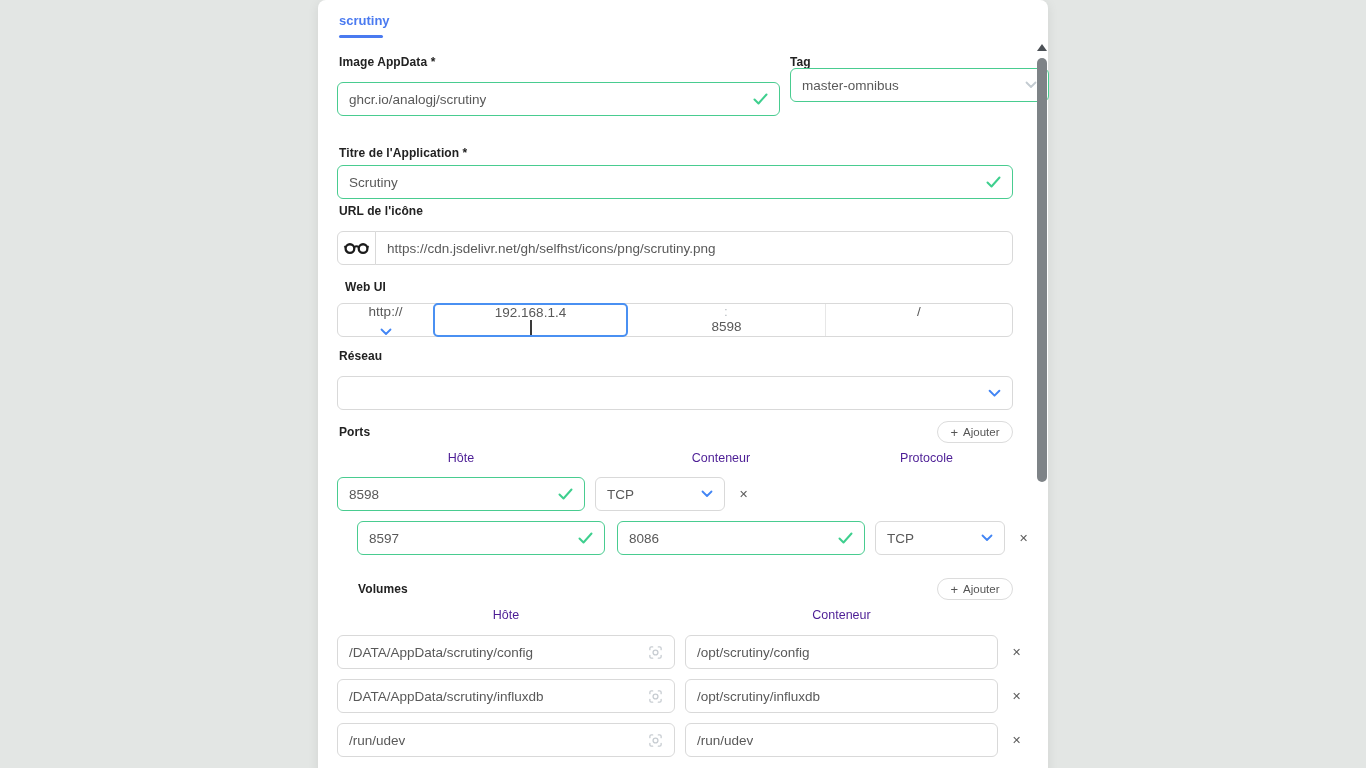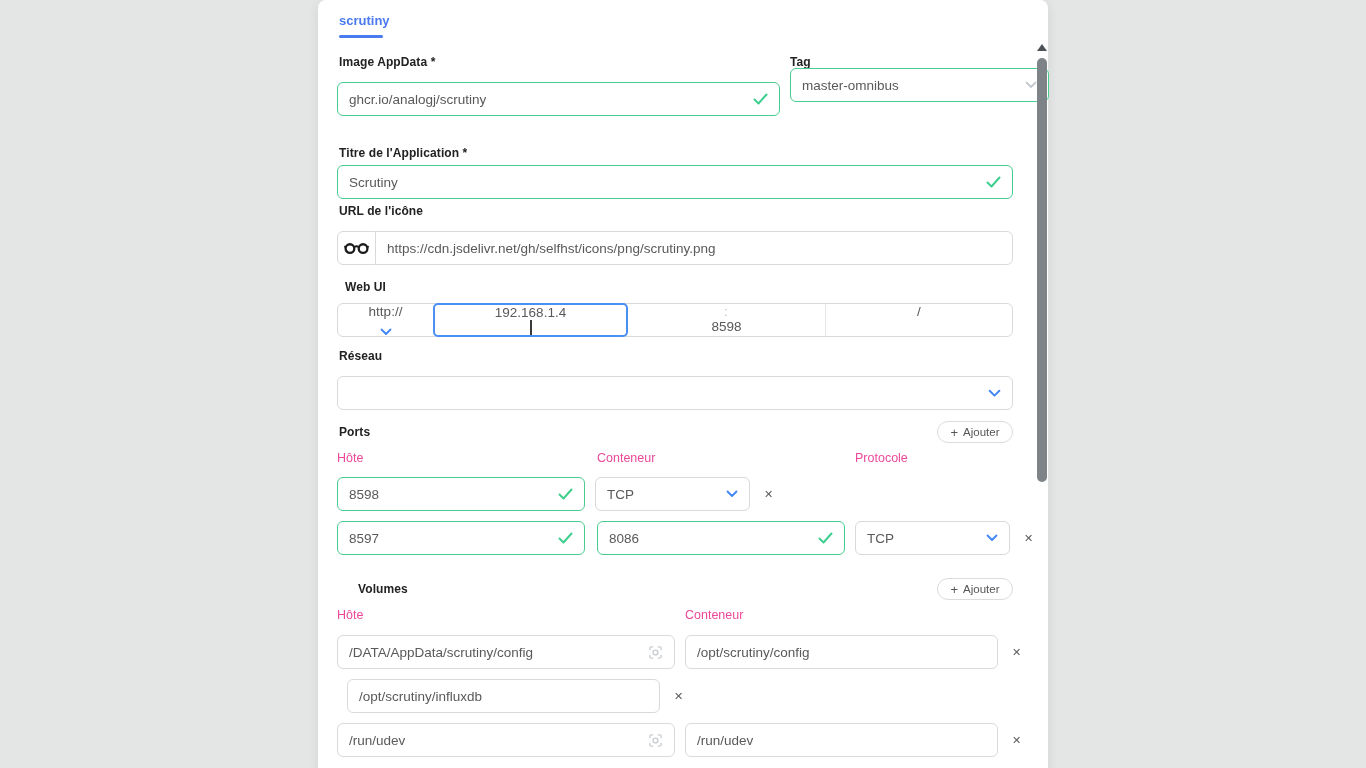--- a/index.html
+++ b/index.html
@@ -43,25 +43,25 @@
   .seg-path { width:186px; padding:0 13px; }
   .muted { color:#b9bec2; margin-right:1px; }
   .caret { display:inline-block; width:1.5px; height:16px; background:#3a3a3a; margin-left:1px; }
 
   
   .addbtn { position:absolute; width:76px; height:22px; background:#fff; border:1px solid #dcdcdc; border-radius:11px;
             display:flex; align-items:center; justify-content:center; gap:5px; font-size:11.5px; color:#555; cursor:pointer; }
   .addbtn .plus { font-size:13px; line-height:1; color:#555; }
 
   
-  .colhdr { position:absolute; font-size:12.5px; color:#ec4899; text-align:left; }
+  .colhdr { position:absolute; font-size:12.5px; color:#4c1d95; text-align:center; }
 
   
   .frow { position:absolute; left:19px; width:700px; height:34px; display:flex; align-items:center; }
-  .w248 { width:248px; } .w143 { width:155px; } .w338 { width:338px; } .w313 { width:313px; }
+  .w248 { width:248px; } .w143 { width:130px; } .w338 { width:338px; } .w313 { width:313px; }
   .g12 { margin-left:12px; } .g10 { margin-left:10px; }
   .xbtn { margin-left:12px; background:none; border:none; font-size:11px; color:#5c5c5c; cursor:pointer;
           font-family:"Liberation Sans", sans-serif; line-height:1; padding:2px; }
   .pick { margin-left:auto; display:flex; align-items:center; }
 
   
   .sb-arrow { position:absolute; left:719px; top:44px; width:0; height:0;
               border-left:5px solid transparent; border-right:5px solid transparent; border-bottom:7px solid #4c5156; }
   .sb-thumb { position:absolute; left:719px; top:58px; width:10px; height:424px; border-radius:5px; background:#7e8387; }
 </style>
@@ -175,21 +175,21 @@
         <span class="val">TCP</span>
         <span class="chev blue mla">
             <svg width="12" height="8" viewBox="0 0 12 8">
               <path d="M1.5 1.5 L6 6 L10.5 1.5" fill="none" stroke="currentColor" stroke-width="1.8" stroke-linecap="round" stroke-linejoin="round"></path>
             </svg>
           </span>
       </div>
       <button class="xbtn">✕</button>
     </div>
 
-    <div class="frow" style="top:521px;">
+    <div class="frow" style="top:521px;margin-left:20px;">
       <div class="box green w248">
         <span class="val">8597</span>
         <span class="check">
             <svg width="15" height="12" viewBox="0 0 15 12">
               <path d="M1.5 6.5 L5.5 10.5 L13.5 1.5" fill="none" stroke="#3ecf8e" stroke-width="2" stroke-linecap="round" stroke-linejoin="round"></path>
             </svg>
           </span>
       </div>
       <div class="box green w248 g12">
         <span class="val">8086</span>
@@ -233,20 +233,34 @@
             </svg>
           </span>
       </div>
       <div class="box w313 g10">
         <span class="val">/opt/scrutiny/config</span>
       </div>
       <button class="xbtn">✕</button>
     </div>
 
     <div class="frow" style="top:679px;">
+      <div class="box w338">
+        <span class="val">/DATA/AppData/scrutiny/influxdb</span>
+        <span class="pick">
+            <svg width="15" height="15" viewBox="0 0 16 16">
+              <g fill="none" stroke="#c8cdd2" stroke-width="1.4" stroke-linecap="round">
+                <path d="M2 5 V3.5 Q2 2 3.5 2 H5"></path>
+                <path d="M11 2 H12.5 Q14 2 14 3.5 V5"></path>
+                <path d="M14 11 V12.5 Q14 14 12.5 14 H11"></path>
+                <path d="M5 14 H3.5 Q2 14 2 12.5 V11"></path>
+                <circle cx="8" cy="8" r="2.6"></circle>
+              </g>
+            </svg>
+          </span>
+      </div>
       <div class="box w313 g10">
         <span class="val">/opt/scrutiny/influxdb</span>
       </div>
       <button class="xbtn">✕</button>
     </div>
 
     <div class="frow" style="top:723px;">
       <div class="box w338">
         <span class="val">/run/udev</span>
         <span class="pick">

